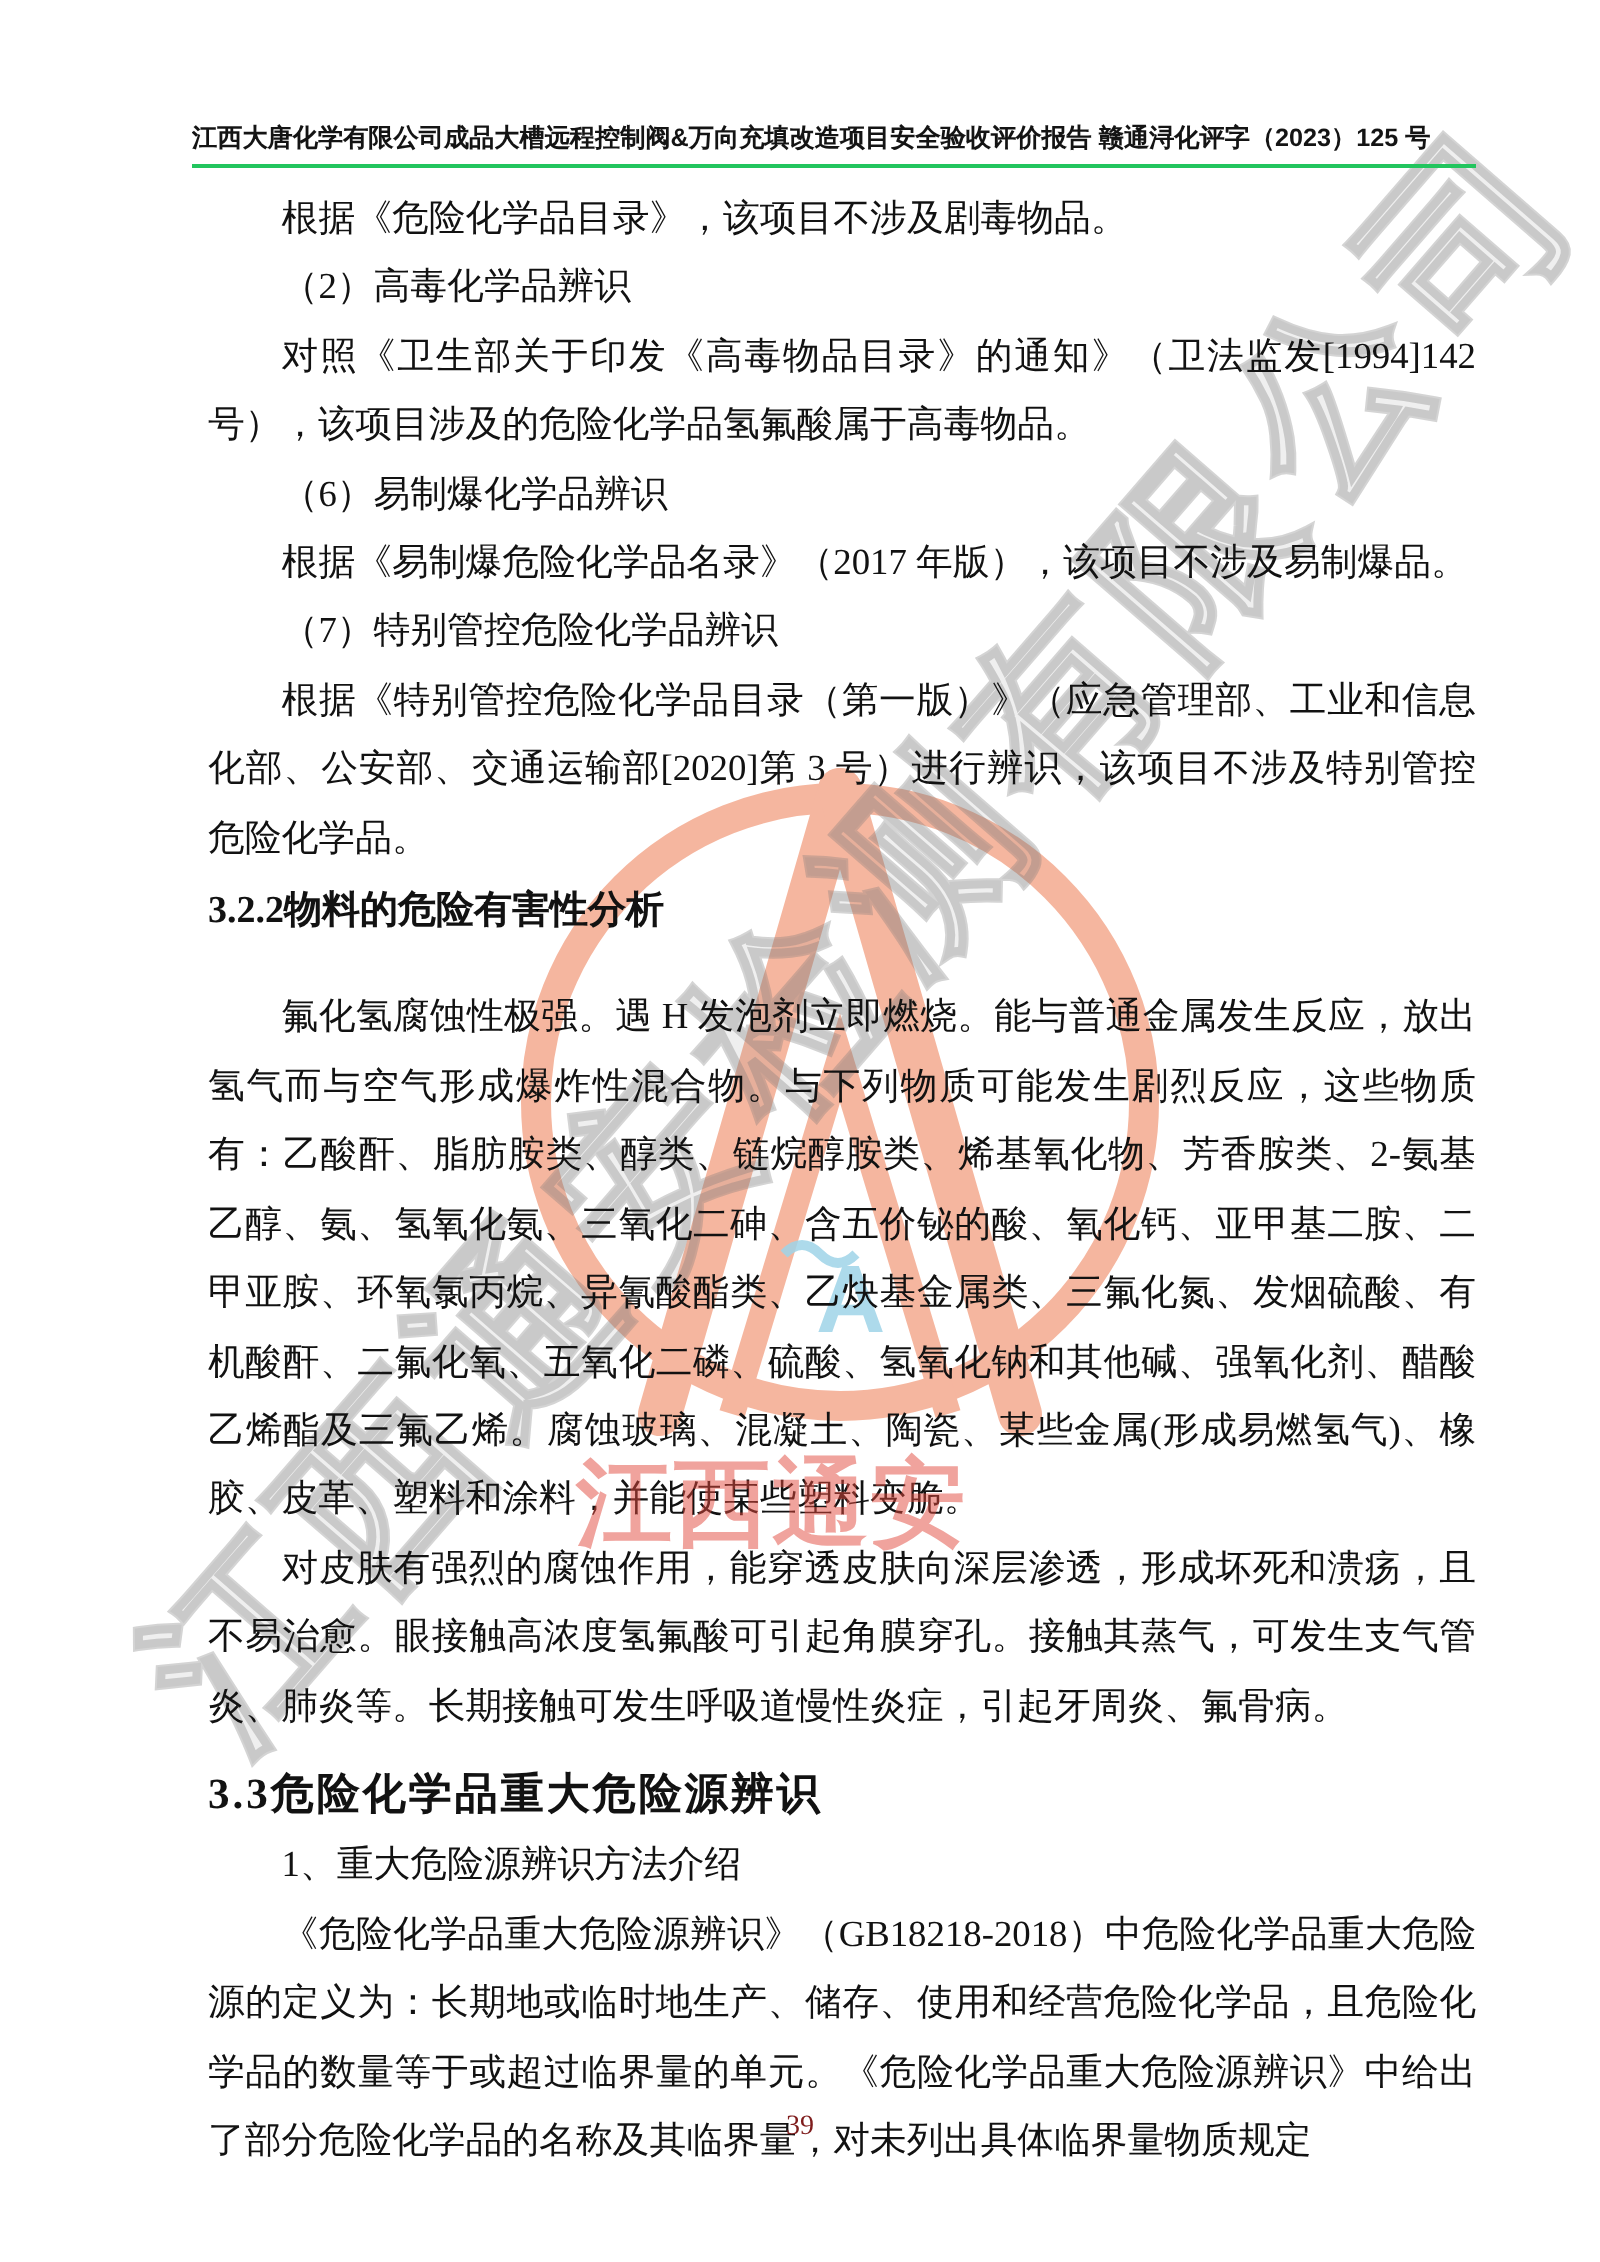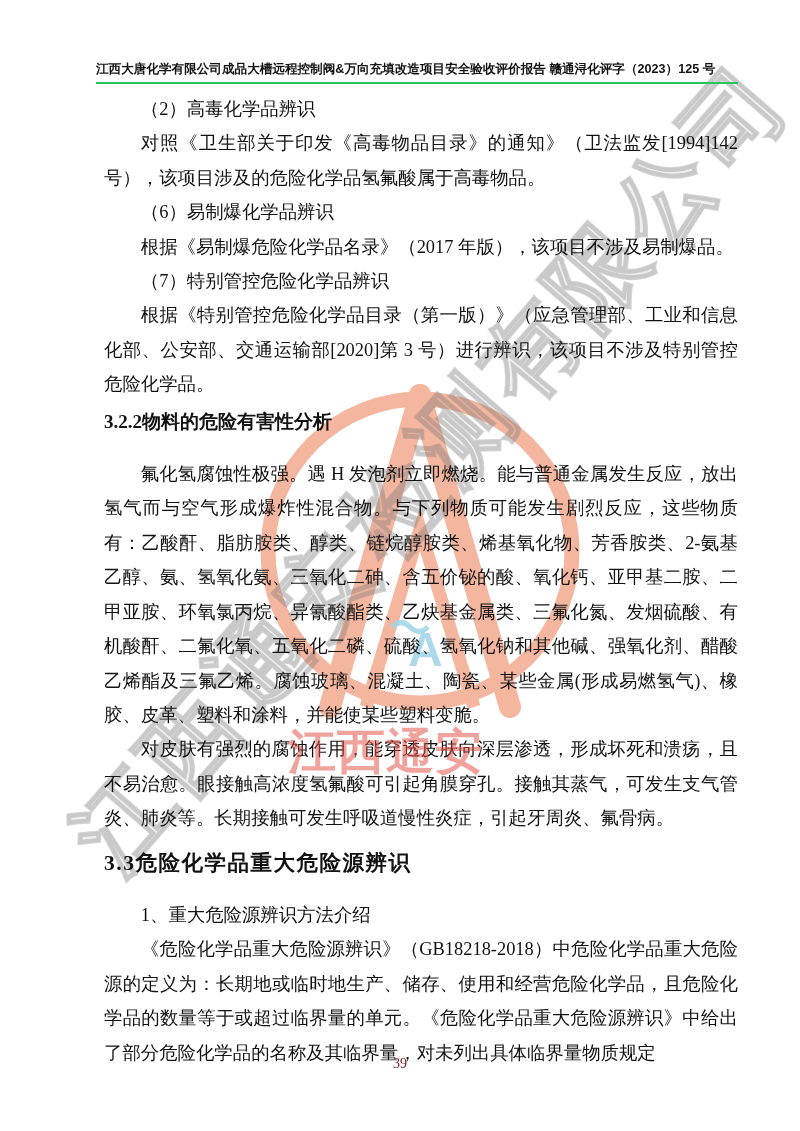--- a/index.html
+++ b/index.html
@@ -40,21 +40,21 @@
     font-size:18.4px; line-height:34.4px;
     text-align:justify; text-justify:inter-character;
   }
   .para  { margin:0; text-indent:2em; }
   .h322 {
     margin:3px 0 18px 0; text-indent:0;
     font-family:Liberation Serif, serif;
     font-weight:bold; font-size:19px;
   }
   .h33 {
-    margin:10px 0 18px 0; text-indent:0;
+    margin:10px 0 1px 0; text-indent:0;
     font-family:"Liberation Serif","DejaVu Serif",serif;
     font-weight:bold; font-size:21.5px; letter-spacing:1.5px;
   }
   .footer {
     position:absolute; left:0; top:1056px; width:800px;
     text-align:center; font-size:14px; color:#7f1d1d;
   }
 </style>
 </head>
 <body>
@@ -74,20 +74,21 @@
         <text x="158" y="285" font-size="48" font-weight="bold" fill="#9fd4e8" font-family="Liberation Sans, sans-serif">A</text>
       </g>
     </svg>
     <div class="wm-diagonal">江西通安检测有限公司</div>
   </div>
 
   <div class="layer-content">
     <div class="header-line">江西大唐化学有限公司成品大槽远程控制阀&amp;万向充填改造项目安全验收评价报告 赣通浔化评字（2023）125 号</div>
 
     <div class="content">
+      <p class="para">根据《危险化学品目录》，该项目不涉及剧毒物品。</p>
       <p class="para">（2）高毒化学品辨识</p>
       <p class="para">对照《卫生部关于印发《高毒物品目录》的通知》（卫法监发[1994]142 号），该项目涉及的危险化学品氢氟酸属于高毒物品。</p>
       <p class="para">（6）易制爆化学品辨识</p>
       <p class="para">根据《易制爆危险化学品名录》（2017 年版），该项目不涉及易制爆品。</p>
       <p class="para">（7）特别管控危险化学品辨识</p>
       <p class="para">根据《特别管控危险化学品目录（第一版）》（应急管理部、工业和信息化部、公安部、交通运输部[2020]第 3 号）进行辨识，该项目不涉及特别管控危险化学品。</p>
       <h3 class="h322">3.2.2物料的危险有害性分析</h3>
       <p class="para">氟化氢腐蚀性极强。遇 H 发泡剂立即燃烧。能与普通金属发生反应，放出氢气而与空气形成爆炸性混合物。与下列物质可能发生剧烈反应，这些物质有：乙酸酐、脂肪胺类、醇类、链烷醇胺类、烯基氧化物、芳香胺类、2-氨基乙醇、氨、氢氧化氨、三氧化二砷、含五价铋的酸、氧化钙、亚甲基二胺、二甲亚胺、环氧氯丙烷、异氰酸酯类、乙炔基金属类、三氟化氮、发烟硫酸、有机酸酐、二氟化氧、五氧化二磷、硫酸、氢氧化钠和其他碱、强氧化剂、醋酸乙烯酯及三氟乙烯。腐蚀玻璃、混凝土、陶瓷、某些金属(形成易燃氢气)、橡胶、皮革、塑料和涂料，并能使某些塑料变脆。</p>
       <p class="para">对皮肤有强烈的腐蚀作用，能穿透皮肤向深层渗透，形成坏死和溃疡，且不易治愈。眼接触高浓度氢氟酸可引起角膜穿孔。接触其蒸气，可发生支气管炎、肺炎等。长期接触可发生呼吸道慢性炎症，引起牙周炎、氟骨病。</p>
       <h2 class="h33">3.3危险化学品重大危险源辨识</h2>

